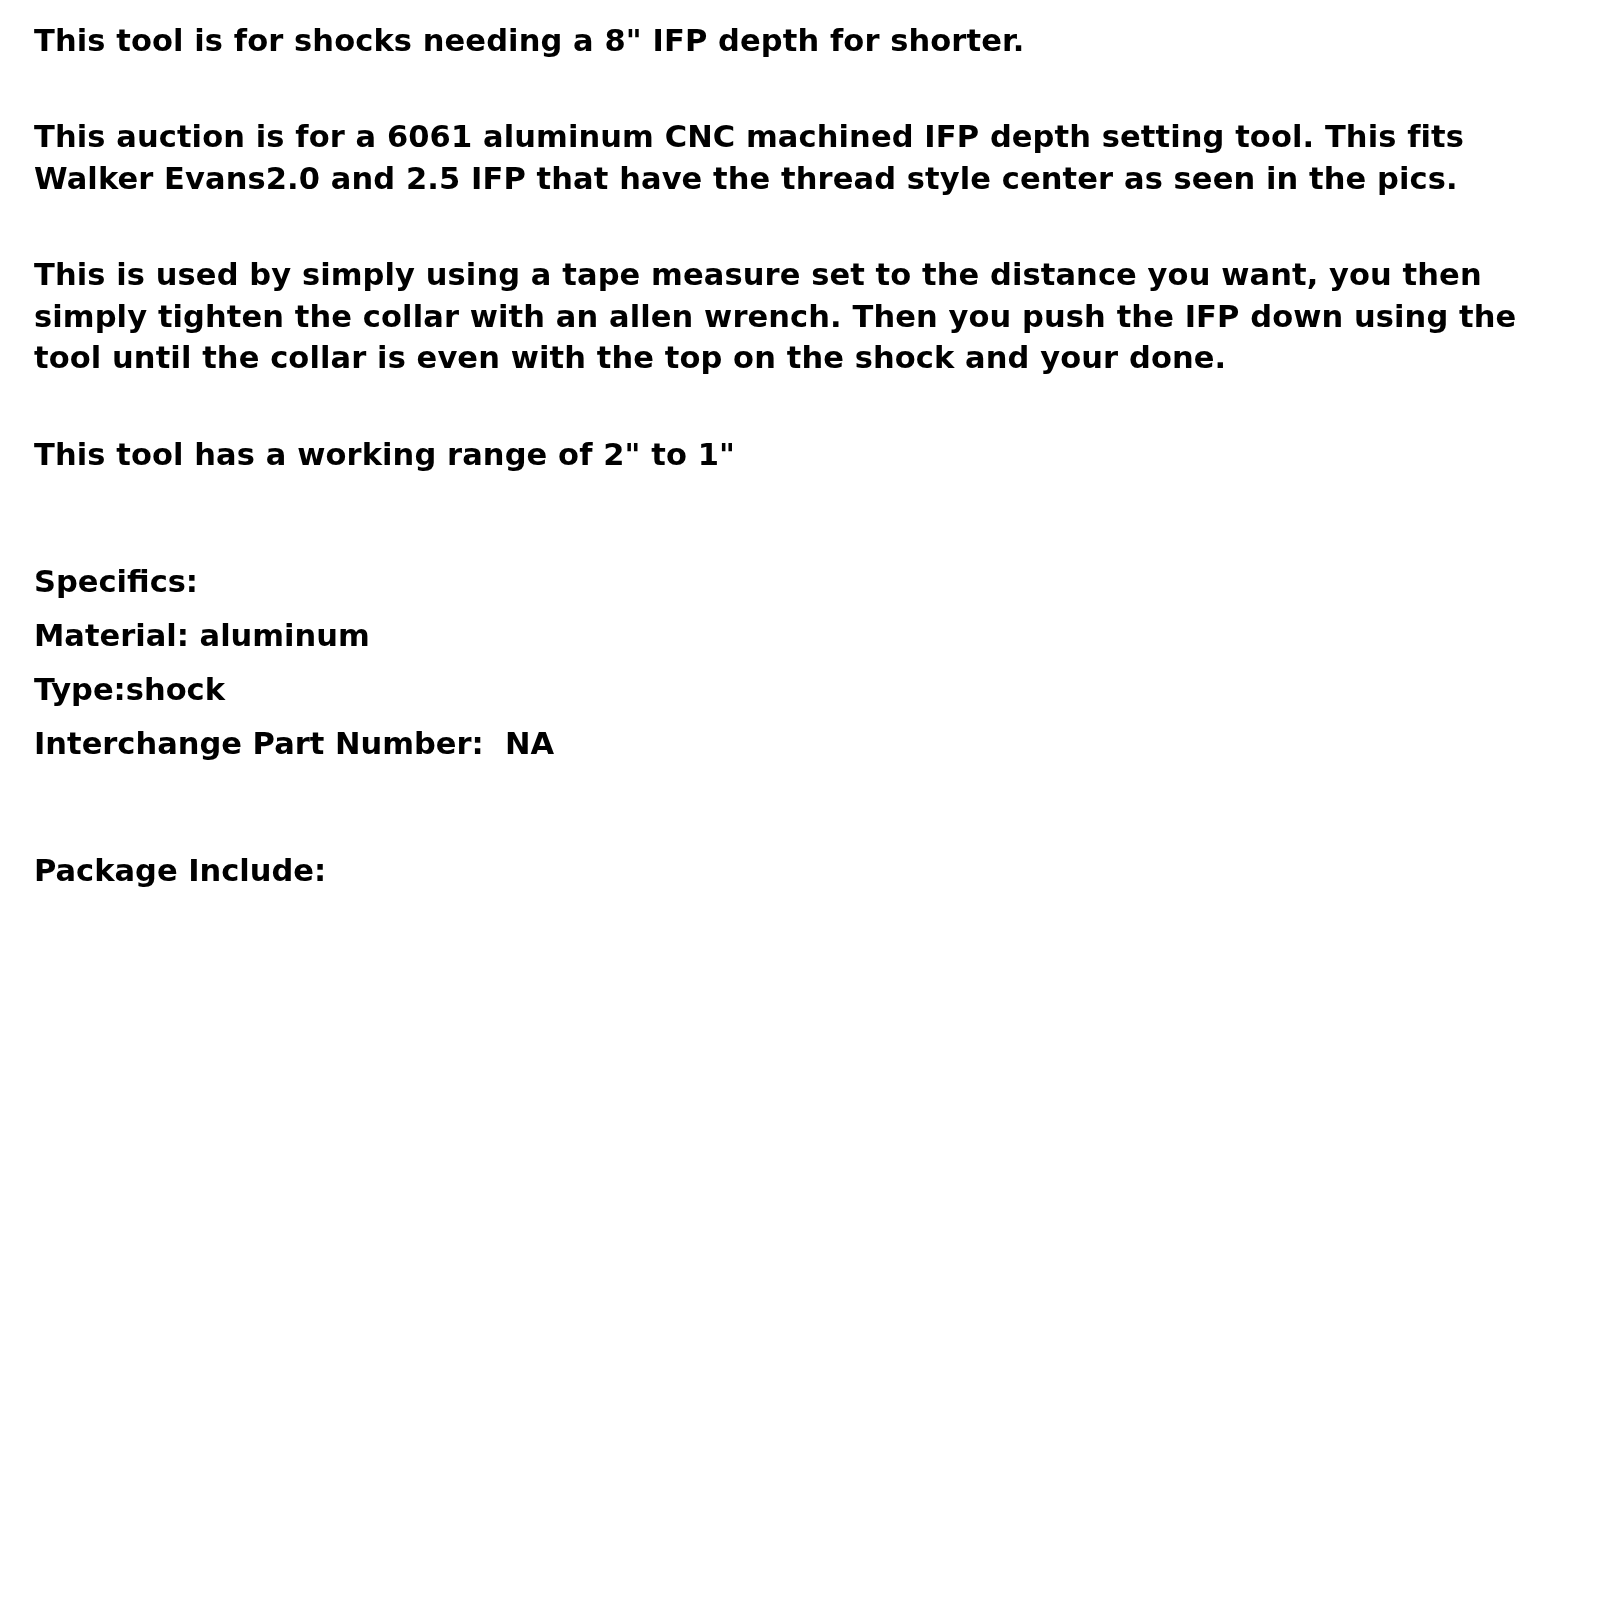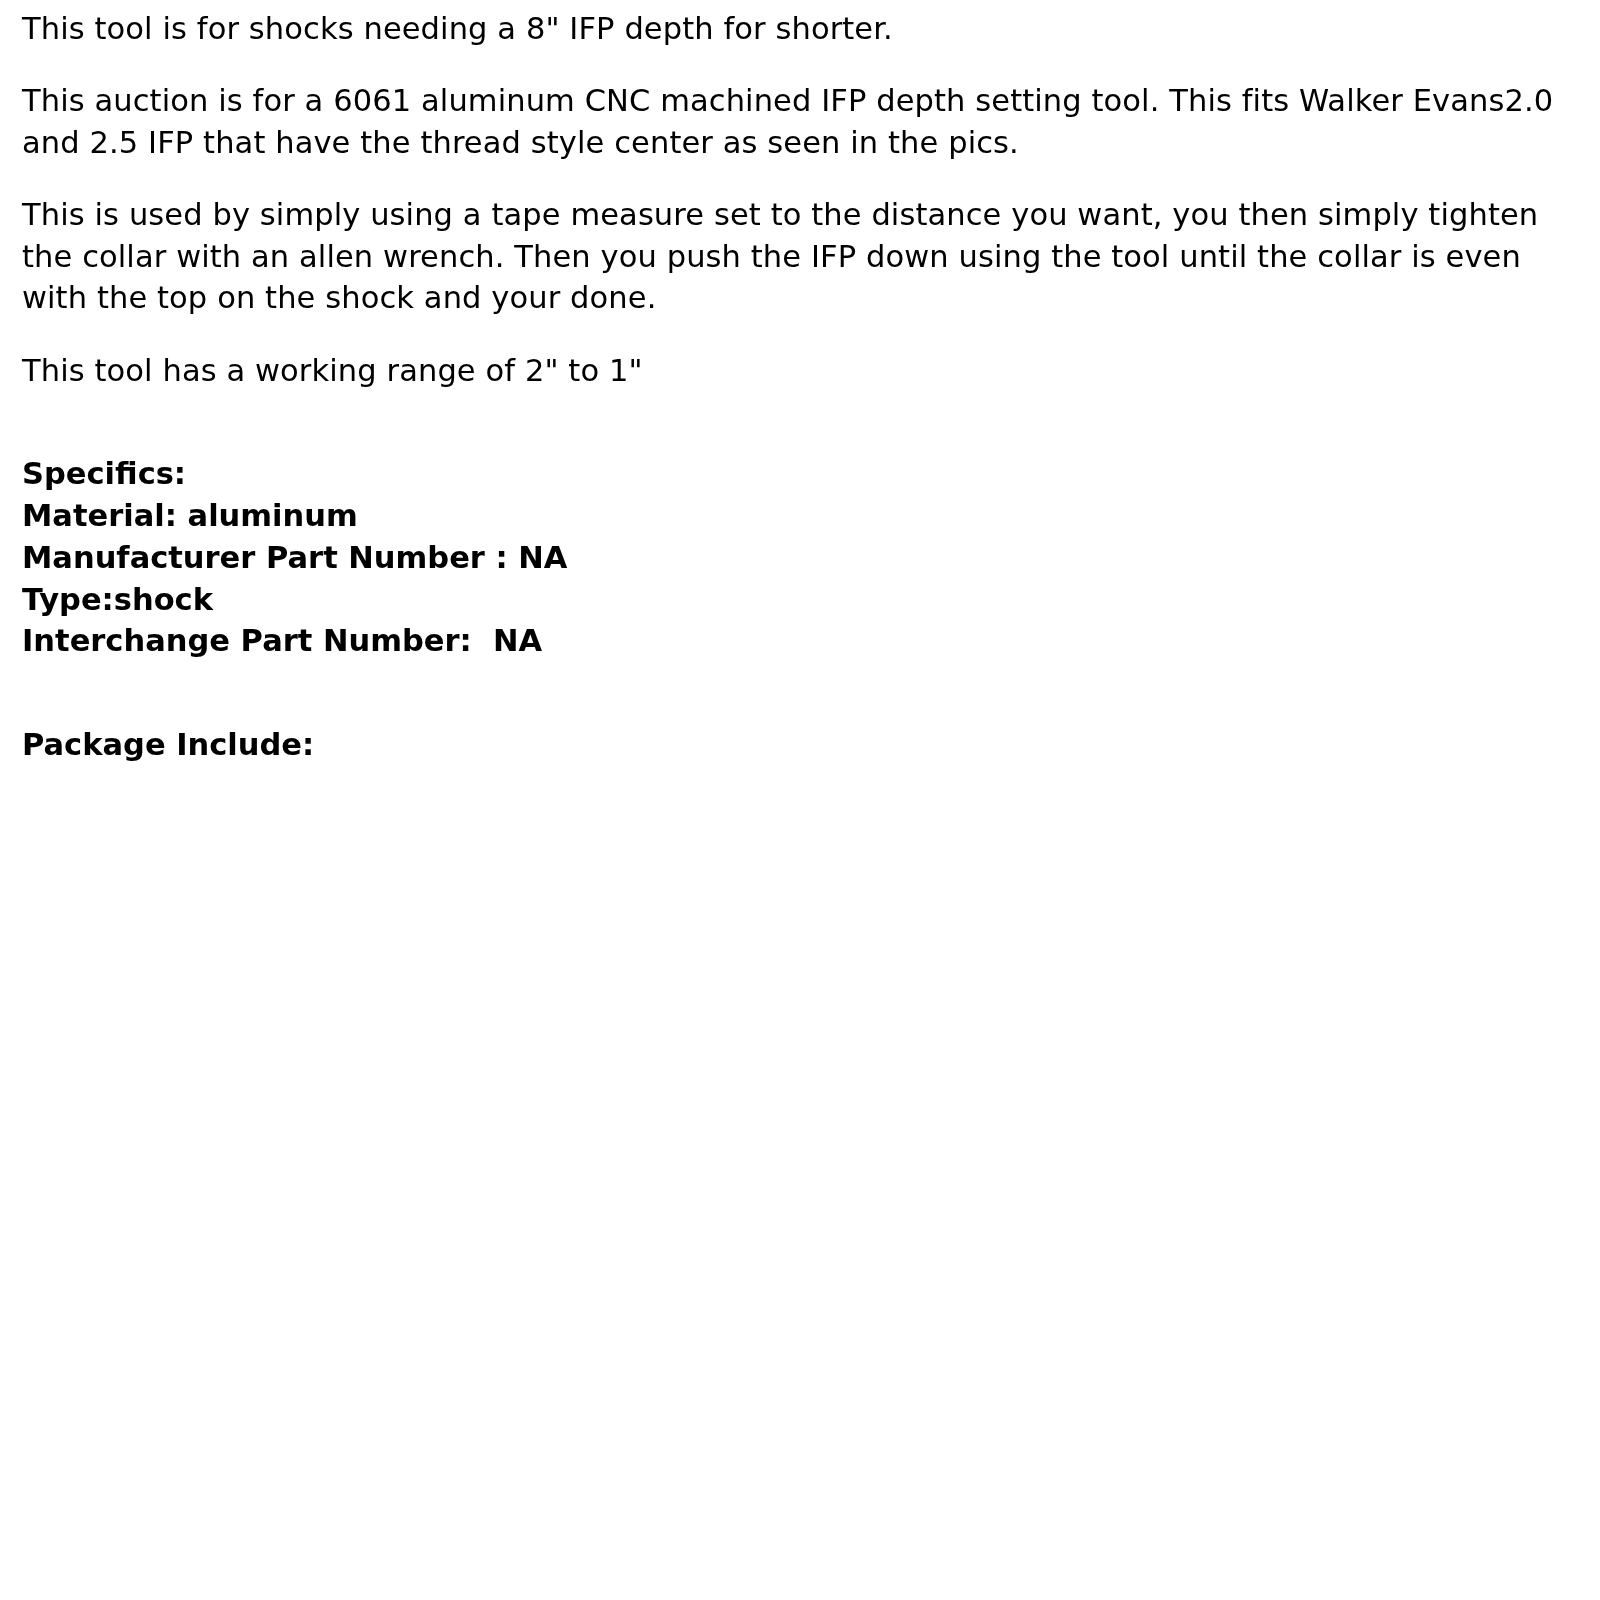--- a/index.html
+++ b/index.html
@@ -14,33 +14,33 @@
     color: #000000;
     overflow: hidden;
   }
   .page {
     box-sizing: border-box;
     width: 1600px;
     padding: 8px 22px 0 22px;
   }
   .para {
     font-size: 30.5px;
-    font-weight: normal;
+    font-weight: bold;
     line-height: 1.36;
-    margin: 0;
+    margin: 12px;
     letter-spacing: 0.1px;
   }
   .gap {
     height: 31px;
   }
   .line {
     font-size: 30.5px;
     font-weight: bold;
     line-height: 1.37;
-    margin: 0;
+    margin: 12px;
     white-space: pre-wrap;
   }
 </style>
 </head>
 <body>
 
 <div class="page">
 
   <p class="para">This tool is for shocks needing a 8" IFP depth for shorter.</p>
 
@@ -54,21 +54,20 @@
 
   <div class="gap"></div>
 
   <p class="para">This tool has a working range of 2" to 1"</p>
 
   <div class="gap"></div>
   <div class="gap"></div>
 
   <p class="line">Specifics:</p>
   <p class="line">Material: aluminum</p>
-  <p class="line">Manufacturer Part Number : NA</p>
   <p class="line">Type:shock</p>
   <p class="line">Interchange Part Number:  NA</p>
 
   <div class="gap"></div>
   <div class="gap"></div>
 
   <p class="line">Package Include:</p>
 
 </div>
 

